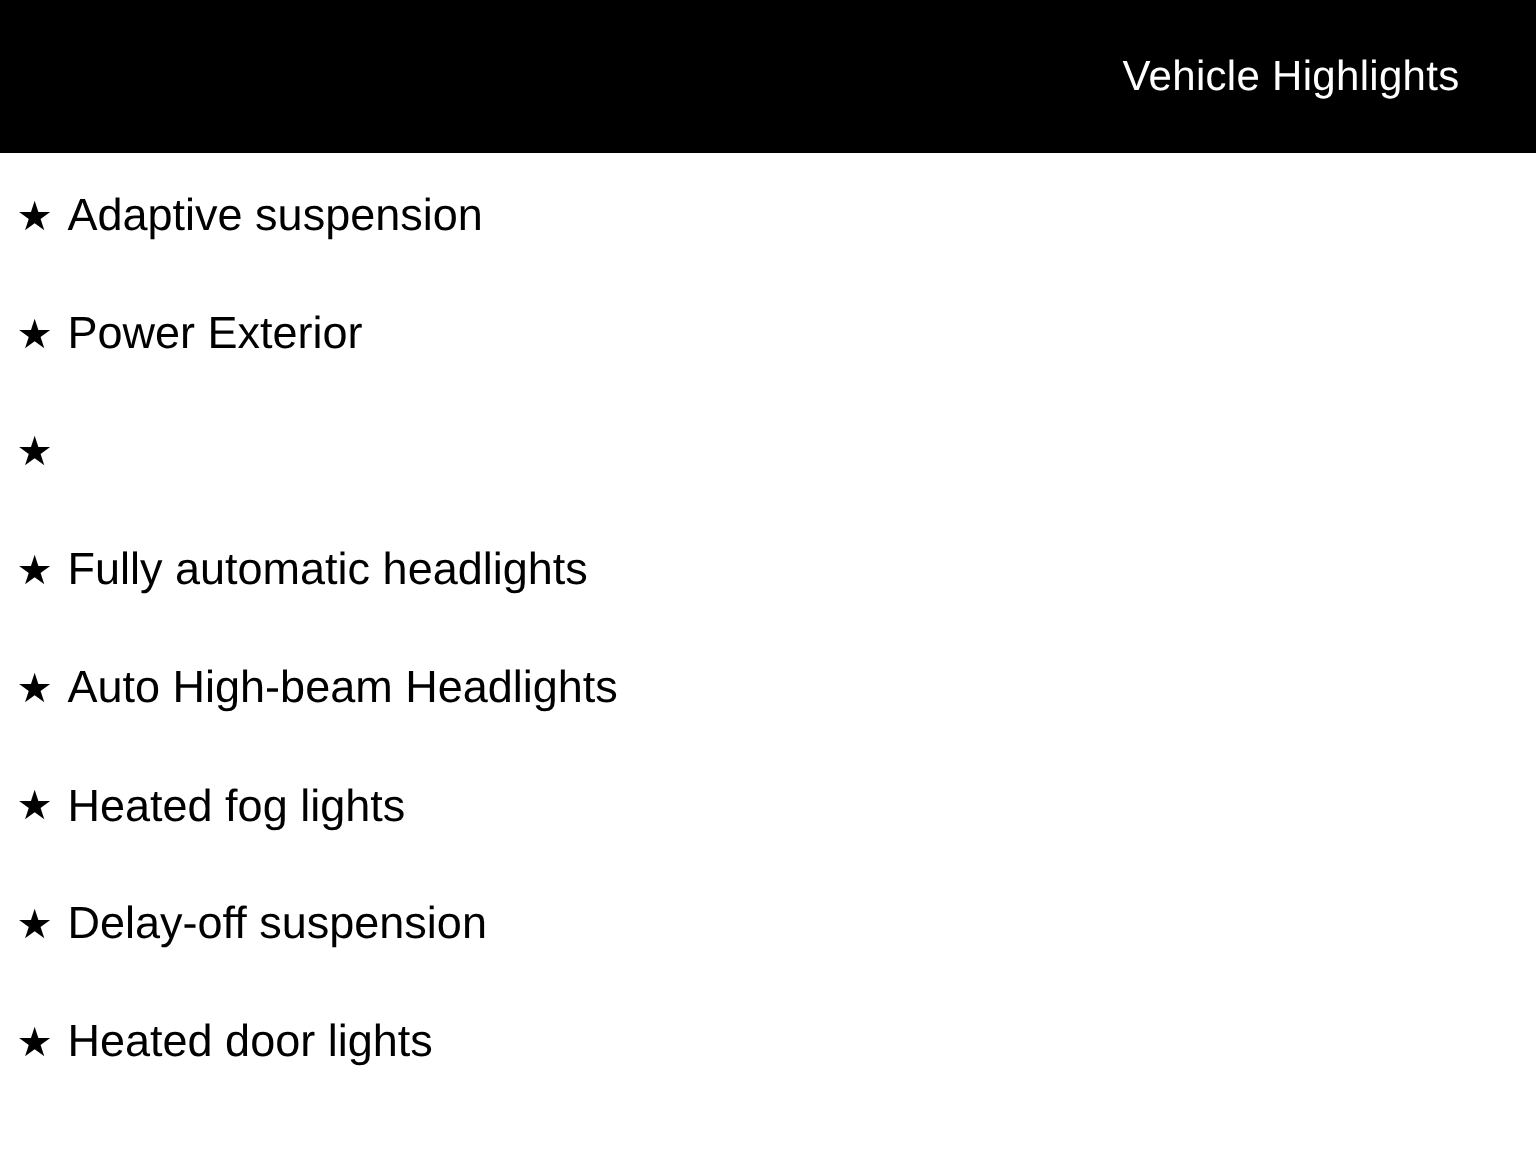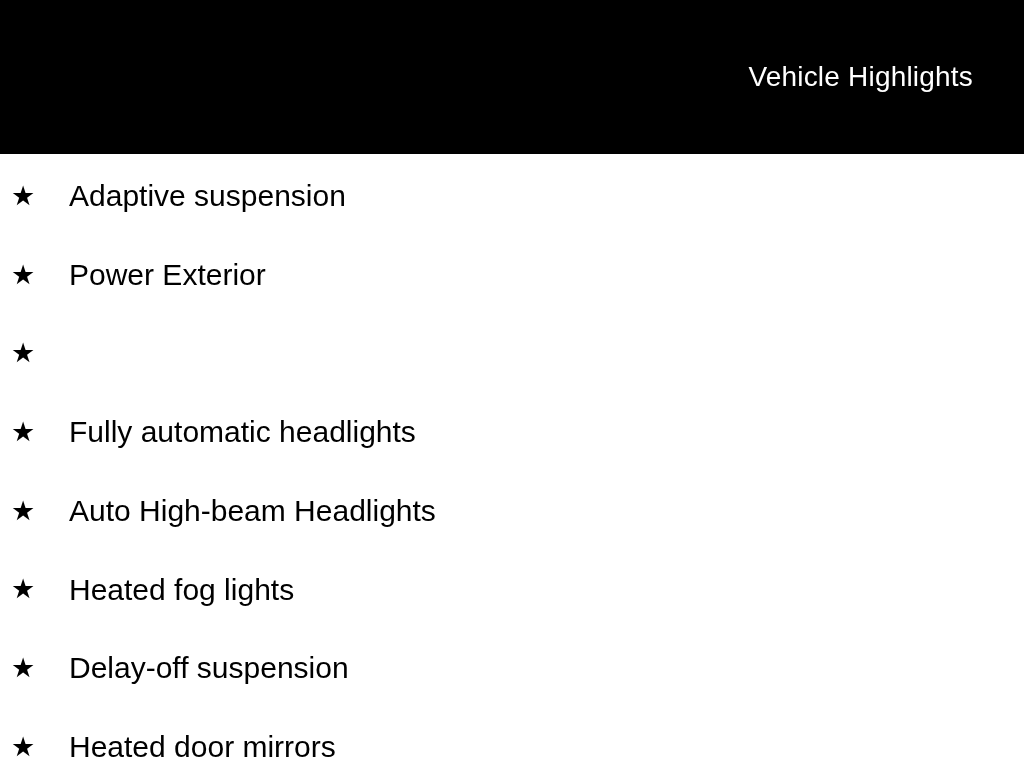--- a/index.html
+++ b/index.html
@@ -18,21 +18,21 @@
     overflow: hidden;
   }
   .page {
     width: 1024px;
     height: 768px;
     position: relative;
   }
   .header {
     position: relative;
     width: 100%;
-    height: 154px;
+    height: 102px;
     background: var(--header-bg, #000000);
   }
   .header-title {
     position: absolute;
     right: 51px;
     top: 50%;
     transform: translateY(-50%);
     color: var(--header-text, #ffffff);
     font-size: 28px;
     font-weight: 400;
@@ -55,21 +55,21 @@
   }
   .star {
     font-size: 27px;
     width: 22px;
     margin-right: 12px;
     display: inline-flex;
     align-items: center;
     justify-content: flex-start;
     color: var(--list-text, #000000);
   }
-  .label { display: inline-block; margin-left: 24px; }
+  .label { display: inline-block; }
 </style>
 </head>
 <body>
 
 <div class="page">
 
   <div class="header">
     <div class="header-title">Vehicle Highlights</div>
   </div>
 
@@ -96,17 +96,17 @@
     <li class="highlight-item">
       <span class="star">★</span>
       <span class="label">Heated fog lights</span>
     </li>
     <li class="highlight-item">
       <span class="star">★</span>
       <span class="label">Delay-off suspension</span>
     </li>
     <li class="highlight-item">
       <span class="star">★</span>
-      <span class="label">Heated door mirrors</span>
+      <span class="label">Heated door lights</span>
     </li>
   </ul>
 
 </div>
 
 </body></html>

